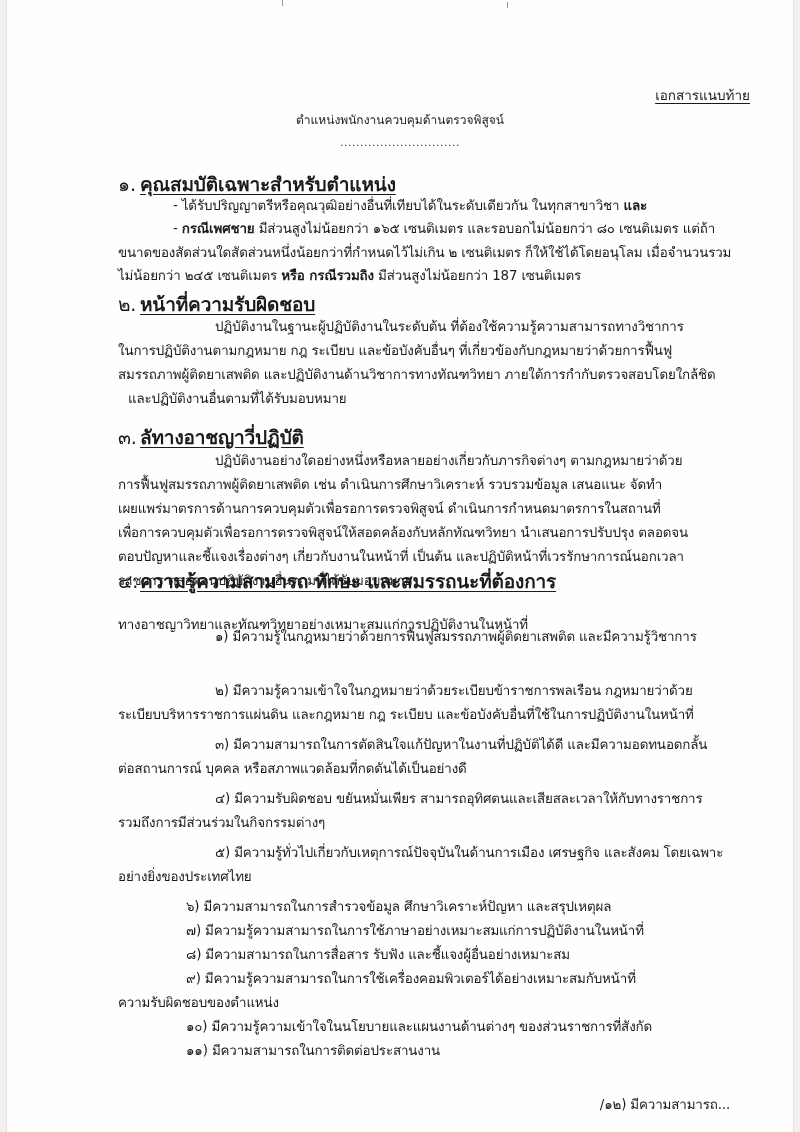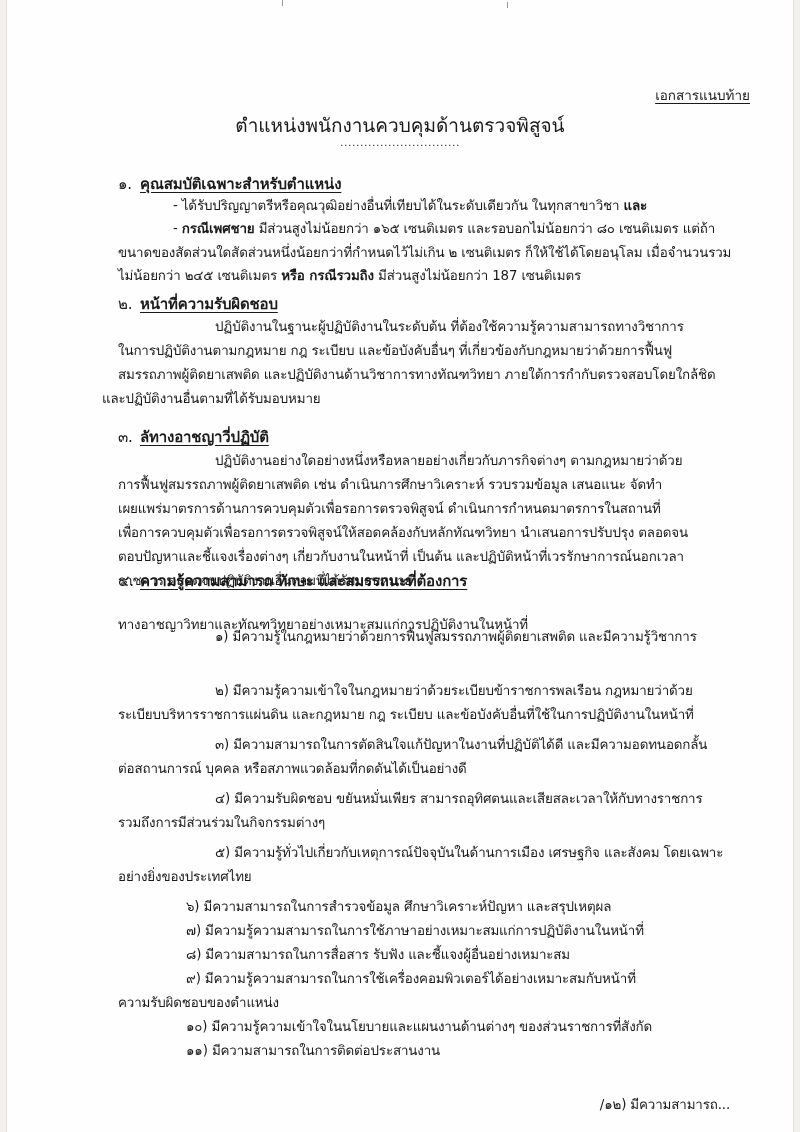--- a/index.html
+++ b/index.html
@@ -34,31 +34,31 @@
     .b { font-weight: bold; }
     .annex {
       right: 50px; top: 84px;
       font-size: 13.5px;
       text-decoration: underline;
       text-underline-offset: 3px;
     }
     .title {
       left: 0; width: 800px; top: 110px;
       text-align: center;
-      font-size: 19px;
+      font-size: 12px;
       font-weight: normal;
     }
     .dots {
       left: 0; width: 800px; top: 136px;
       text-align: center;
       font-size: 11px;
       letter-spacing: 0.5px;
       color: #333;
     }
-    .sec-head { font-size: 15px; }
+    .sec-head { font-size: 19px; }
     .sec-head .num { display: inline-block; width: 22px; }
     .tick {
       position: absolute; width: 1px; height: 6px; background: #999;
     }
   </style>
 </head>
 <body>
 
 <div class="page">
   <span class="tick" style="left:275px;top:0;"></span>
@@ -82,21 +82,21 @@
 <div class="line" style="left:118px;top:267px;">
   <span>ไม่น้อยกว่า ๒๔๕ เซนติเมตร </span><span class="b">หรือ กรณีรวมถิง</span><span> มีส่วนสูงไม่น้อยกว่า 187 เซนติเมตร</span>
 </div>
 
 <div class="line sec-head" style="left:118px;top:295px;">
   <span class="num">๒.</span><span class="u b">หน้าที่ความรับผิดชอบ</span>
 </div>
 <div class="line" style="left:215px;top:318px;">ปฏิบัติงานในฐานะผู้ปฏิบัติงานในระดับต้น ที่ต้องใช้ความรู้ความสามารถทางวิชาการ</div>
 <div class="line" style="left:118px;top:342px;">ในการปฏิบัติงานตามกฎหมาย กฎ ระเบียบ และข้อบังคับอื่นๆ ที่เกี่ยวข้องกับกฎหมายว่าด้วยการฟื้นฟู</div>
 <div class="line" style="left:118px;top:366px;">สมรรถภาพผู้ติดยาเสพติด และปฏิบัติงานด้านวิชาการทางทัณฑวิทยา ภายใต้การกำกับตรวจสอบโดยใกล้ชิด</div>
-<div class="line" style="left:102px;top:390px;">และปฏิบัติงานอื่นตามที่ได้รับมอบหมาย</div>
+<div class="line" style="left:128px;top:390px;">และปฏิบัติงานอื่นตามที่ได้รับมอบหมาย</div>
 
 <div class="line sec-head" style="left:118px;top:428px;">
   <span class="num">๓.</span><span class="u b">ลัทางอาชญาวี่ปฏิบัติ</span>
 </div>
 <div class="line" style="left:215px;top:452px;">ปฏิบัติงานอย่างใดอย่างหนึ่งหรือหลายอย่างเกี่ยวกับภารกิจต่างๆ ตามกฎหมายว่าด้วย</div>
 <div class="line" style="left:118px;top:476px;">การฟื้นฟูสมรรถภาพผู้ติดยาเสพติด เช่น ดำเนินการศึกษาวิเคราะห์ รวบรวมข้อมูล เสนอแนะ จัดทำ</div>
 <div class="line" style="left:118px;top:500px;">เผยแพร่มาตรการด้านการควบคุมตัวเพื่อรอการตรวจพิสูจน์ ดำเนินการกำหนดมาตรการในสถานที่</div>
 <div class="line" style="left:118px;top:524px;">เพื่อการควบคุมตัวเพื่อรอการตรวจพิสูจน์ให้สอดคล้องกับหลักทัณฑวิทยา   นำเสนอการปรับปรุง ตลอดจน</div>
 <div class="line" style="left:118px;top:548px;">ตอบปัญหาและชี้แจงเรื่องต่างๆ เกี่ยวกับงานในหน้าที่ เป็นต้น และปฏิบัติหน้าที่เวรรักษาการณ์นอกเวลา</div>
 <div class="line" style="left:118px;top:572px;">ราชการ ตลอดจนปฏิบัติงานอื่นตามที่ได้รับมอบหมาย</div>

